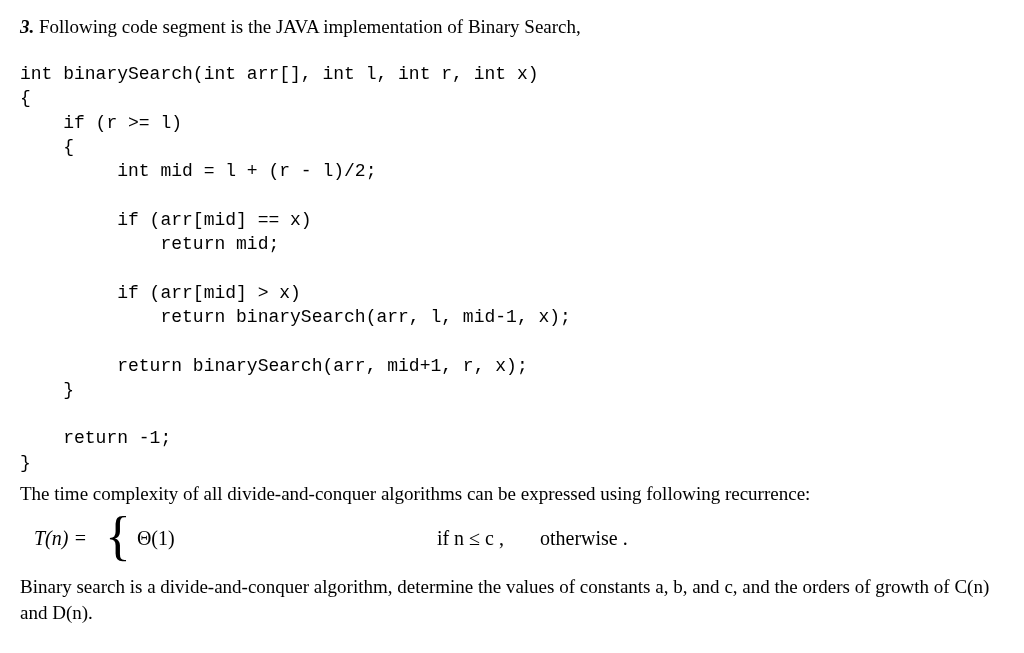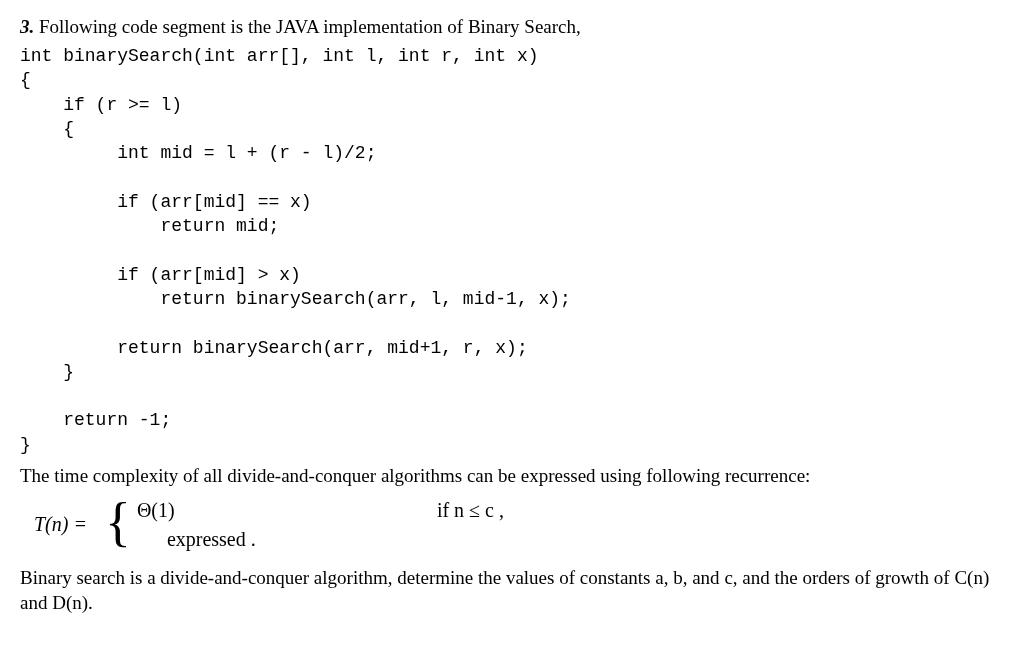--- a/index.html
+++ b/index.html
@@ -13,21 +13,21 @@
       padding: 16px 20px;
       font-size: 19px;
       color: #000;
       width: 1024px;
     }
     .question-number {
       font-weight: bold;
       font-style: italic;
     }
     .question-header {
-      margin-bottom: 6px;
+      margin-bottom: 24px;
     }
     .code-block {
       font-family: 'Courier New', Courier, monospace;
       font-size: 18px;
       white-space: pre;
       line-height: 1.35;
       margin-bottom: 6px;
     }
     .body-text {
       line-height: 1.35;
@@ -47,21 +47,21 @@
       font-size: 54px;
       line-height: 0.8;
       font-family: 'Times New Roman', serif;
       margin-left: 2px;
       margin-right: 6px;
       position: relative;
       top: -2px;
     }
     .cases {
       display: flex;
-      flex-direction: column;
+      flex-direction: row;
       gap: 6px;
     }
     .case-row {
       display: flex;
       align-items: baseline;
     }
     .case-left {
       min-width: 270px;
     }
     .case-right {
@@ -106,20 +106,20 @@
   <span class="tn-label">T(n) =</span>
   <span class="brace">{</span>
   <div class="cases">
     <div class="case-row">
       <span class="case-left">Θ(1)</span>
       <span class="case-right">
         <span>if </span><span class="italic-var">n ≤ c ,</span>
       </span>
     </div>
     <div class="case-row">
-      <span class="case-right">expressed .</span>
+      <span class="case-right">otherwise .</span>
     </div>
   </div>
 </div>
 
 <div class="final-text">
   <span>Binary search is a divide-and-conquer algorithm, determine the values of constants </span><span class="italic-var">a, b,</span><span> and </span><span class="italic-var">c</span><span>, and the orders of growth of </span><span class="italic-var">C(n)</span><span> and </span><span class="italic-var">D(n)</span><span>.</span>
 </div>
 
 </body></html>

